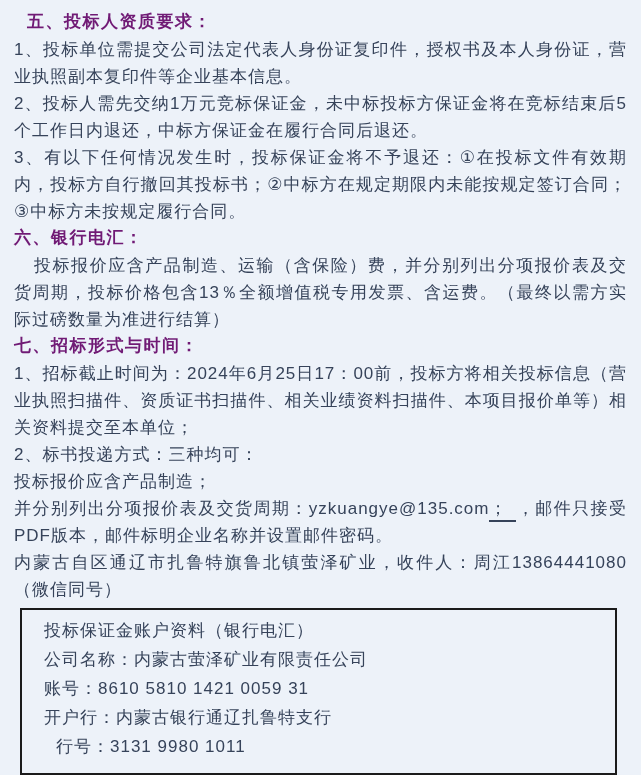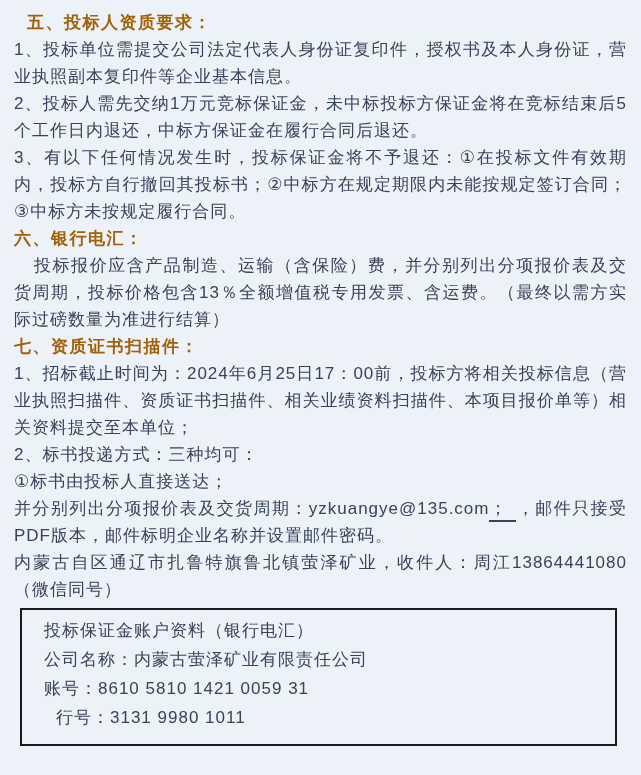--- a/index.html
+++ b/index.html
@@ -10,21 +10,21 @@
     background:#edf2f9;
     padding:9px 14px 14px 14px;
     font-family:"Liberation Sans","DejaVu Sans",sans-serif;
     font-size:17px;
     line-height:27px;
     color:#36435a;
     text-align:justify;
     letter-spacing:1px;
   }
   p { margin:0; }
-  .heading { font-weight:700; color:#a16207; letter-spacing:1.5px; }
+  .heading { font-weight:700; color:#701a75; letter-spacing:1.5px;font-family:Liberation Mono, monospace; }
   .heading-first { padding-left:13px; }
   .indent-first { text-indent:20px; }
   .underline-seg {
     border-bottom:2px solid #36435a;
     padding-right:9px;
     display:inline-block;
     line-height:22px;
   }
   .deposit-box {
     margin:5px 0 0 6px;
@@ -42,27 +42,28 @@
 <div class="doc">
 
   <p class="heading heading-first">五、投标人资质要求：</p>
   <p>1、投标单位需提交公司法定代表人身份证复印件，授权书及本人身份证，营业执照副本复印件等企业基本信息。</p>
   <p>2、投标人需先交纳1万元竞标保证金，未中标投标方保证金将在竞标结束后5个工作日内退还，中标方保证金在履行合同后退还。</p>
   <p>3、有以下任何情况发生时，投标保证金将不予退还：①在投标文件有效期内，投标方自行撤回其投标书；②中标方在规定期限内未能按规定签订合同；③中标方未按规定履行合同。</p>
 
   <p class="heading">六、银行电汇：</p>
   <p class="indent-first">投标报价应含产品制造、运输（含保险）费，并分别列出分项报价表及交货周期，投标价格包含13％全额增值税专用发票、含运费。（最终以需方实际过磅数量为准进行结算）</p>
 
-  <p class="heading">七、资质证书扫描件：</p>
+  <p class="heading">七、招标形式与时间：</p>
   <p>1、招标截止时间为：2024年6月25日17：00前，投标方将相关投标信息（营业执照扫描件、资质证书扫描件、相关业绩资料扫描件、本项目报价单等）相关资料提交至本单位；</p>
   <p>2、标书投递方式：三种均可：</p>
-  <p>①标书由投标人直接送达；</p>
+  <p>投标报价应含产品制造；</p>
   <p><span>并分别列出分项报价表及交货周期：</span><span>yzkuangye@135.com</span><span class="underline-seg">；</span><span>，邮件只接受PDF版本，邮件标明企业名称并设置邮件密码。</span></p>
   <p>内蒙古自区通辽市扎鲁特旗鲁北镇萤泽矿业，收件人：周江13864441080（微信同号）</p>
 
   <div class="deposit-box">
     <p class="box-title">投标保证金账户资料（银行电汇）</p>
     <p>公司名称：内蒙古萤泽矿业有限责任公司</p>
     <p>账号：8610 5810 1421 0059 31</p>
+    <p>开户行：内蒙古银行通辽扎鲁特支行</p>
     <p class="box-row-indent">行号：3131 9980 1011</p>
   </div>
 
 </div>
 
 </body></html>

